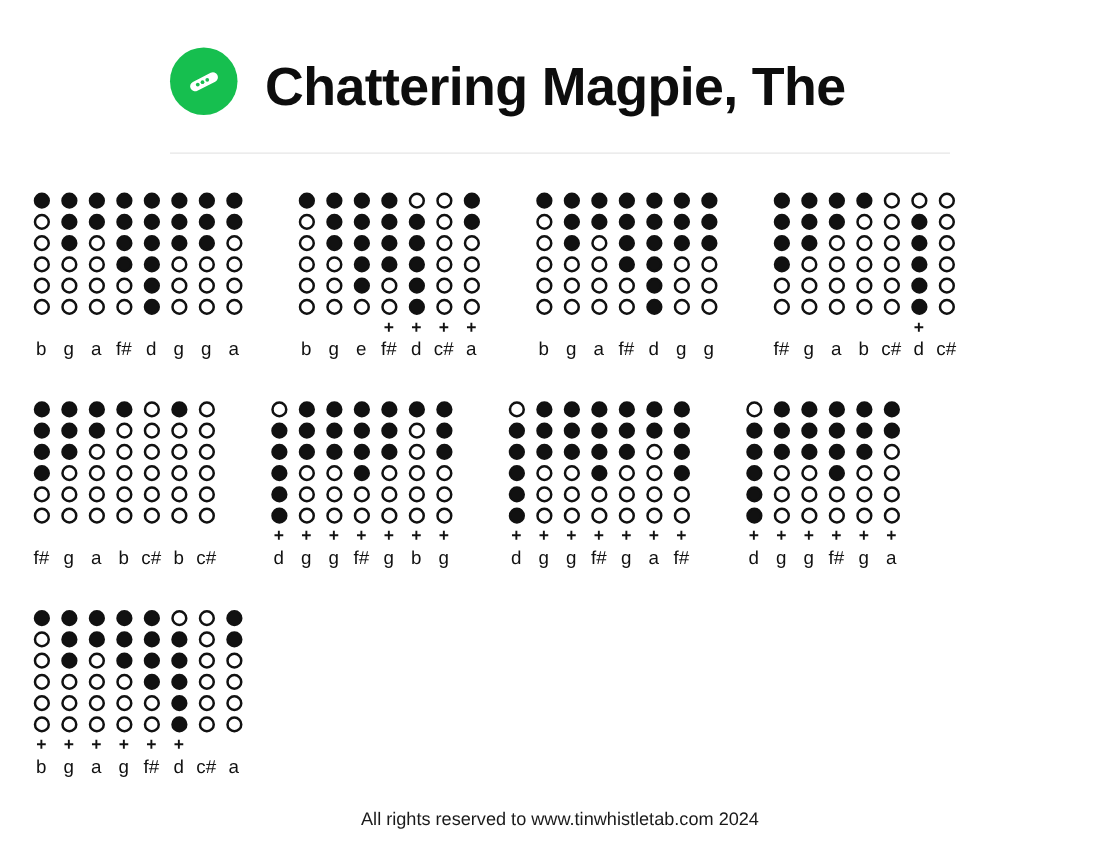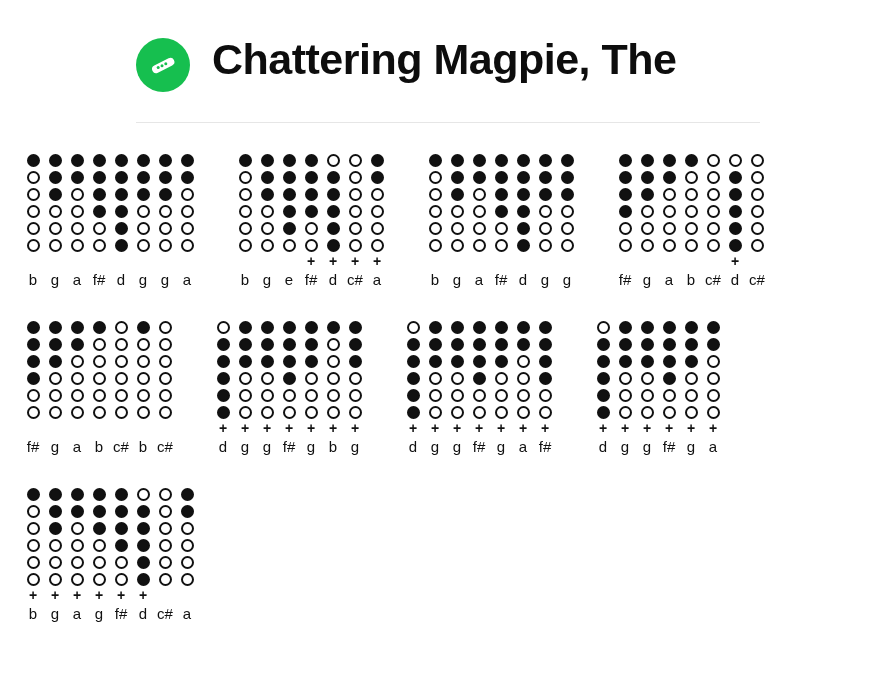--- a/index.html
+++ b/index.html
@@ -17,21 +17,21 @@
   }
   .page {
     width: 896px;
     height: 693px;
     position: relative;
     box-sizing: border-box;
   }
   
   .header {
     display: flex;
-    align-items: flex-start;
+    align-items: flex-end;
     padding: 38px 0 0 136px;
     gap: 22px;
   }
   .logo {
     width: 54px;
     height: 54px;
     border-radius: 50%;
     background: #16bf4f;
     display: flex;
     align-items: center;
@@ -813,14 +813,15 @@
               <div class="hole empty"></div>
               <div class="hole empty"></div>
               <div class="octave"></div>
               <div class="label">a</div>
             </div>
           </div>
         </div>
       </div>
     </div>
 
+  <div class="footer">All rights reserved to www.tinwhistletab.com 2024</div>
 
 </div>
 
 </body></html>

